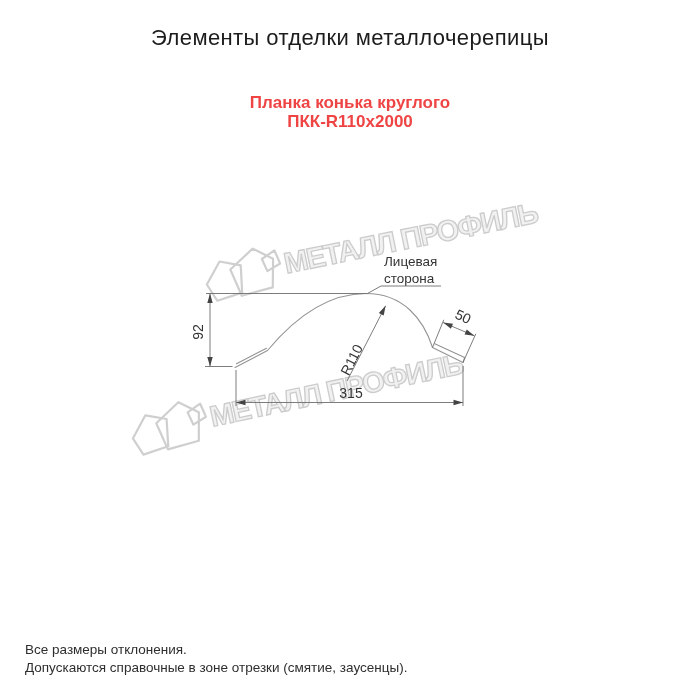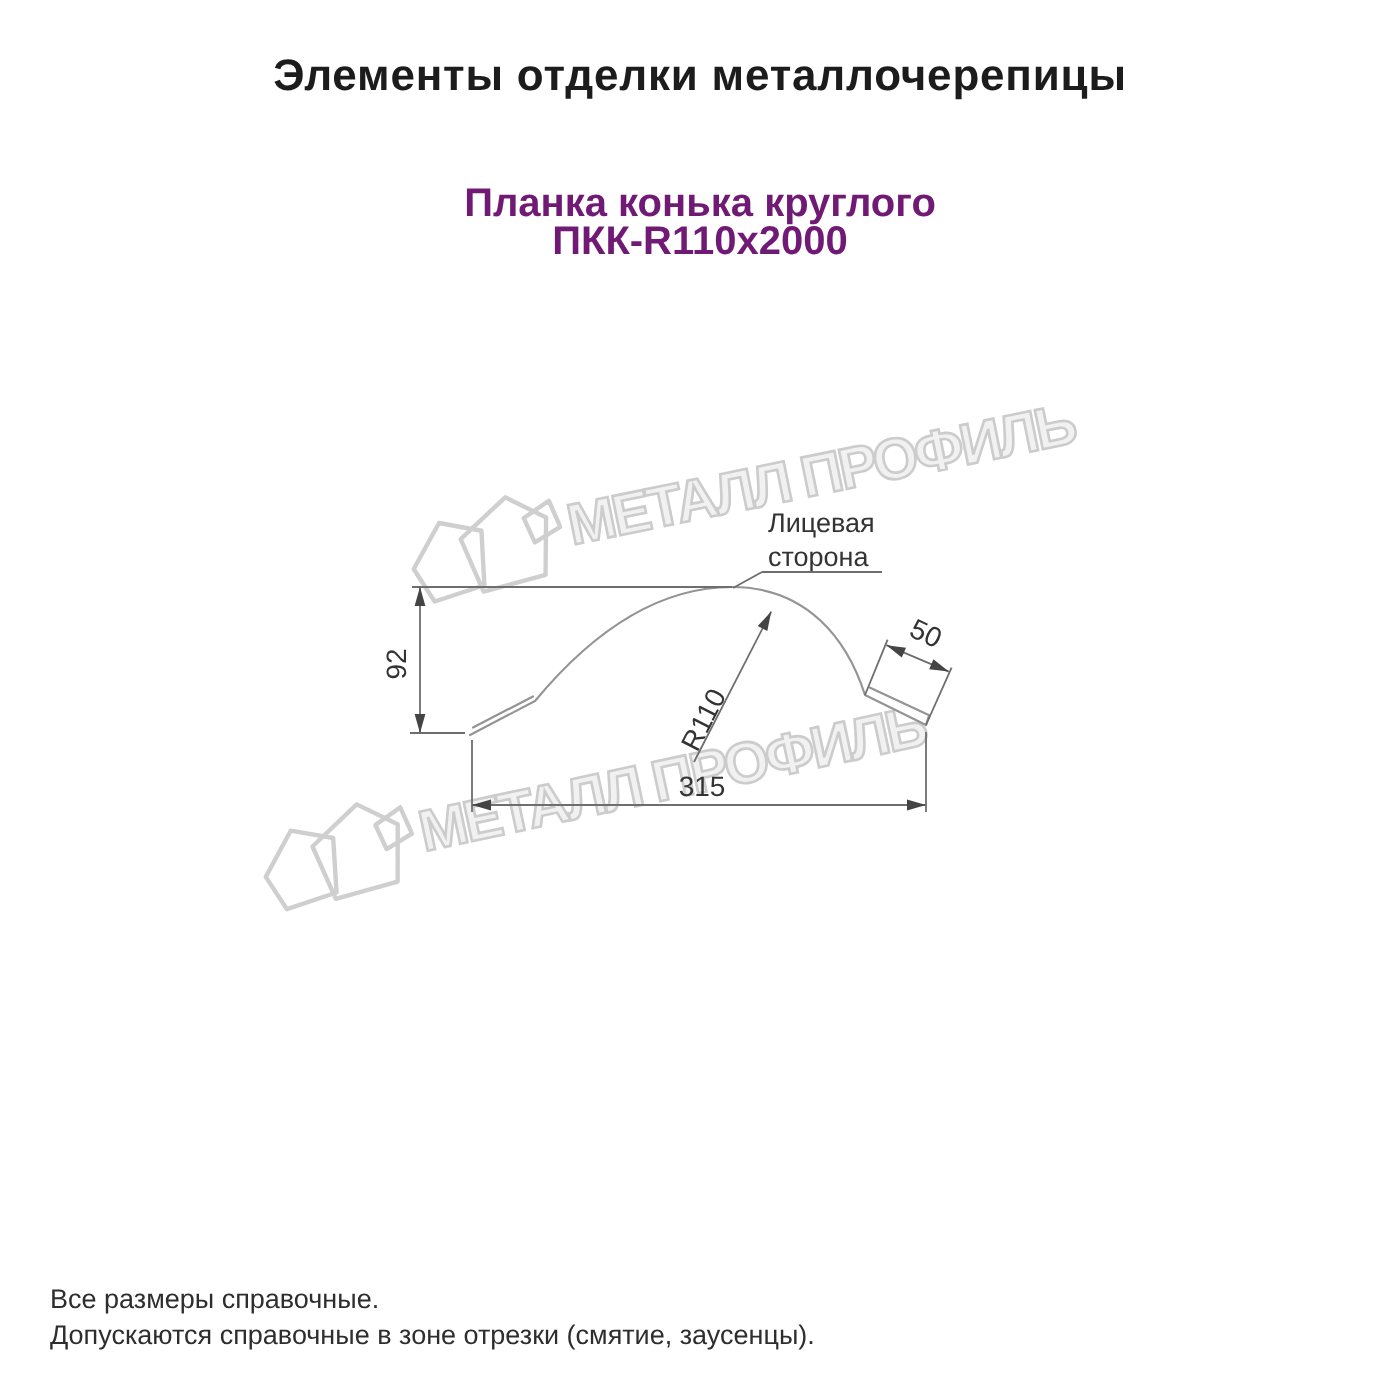--- a/index.html
+++ b/index.html
@@ -2,25 +2,25 @@
 <html><head>
 <meta charset="utf-8">
 <style>
   html,body{margin:0;padding:0;background:#ffffff;}
   .page{
     position:relative;width:700px;height:700px;background:#ffffff;overflow:hidden;
     font-family:"Liberation Sans",sans-serif;color:#1f1f1f;
   }
   .title{
     position:absolute;top:25px;left:0;width:100%;text-align:center;
-    font-size:22px;font-weight:bold;letter-spacing:.4px;color:#1c1c1c;
+    font-size:22px;font-weight:normal;letter-spacing:.4px;color:#1c1c1c;
   }
   .subtitle{
     position:absolute;top:93px;left:0;width:100%;text-align:center;
-    font-size:20px;font-weight:bold;line-height:19px;color:#701a75;
+    font-size:17px;font-weight:bold;line-height:19px;color:#ef4444;
   }
   .footer{
     position:absolute;left:25px;top:641px;font-size:13.5px;line-height:18px;color:#2e2e2e;
   }
   .watermark{
     position:absolute;display:flex;align-items:center;gap:3px;height:58px;
     transform-origin:0 50%;pointer-events:none;z-index:1;
   }
   .wm-top{left:199px;top:252px;transform:rotate(-11.5deg);}
   .wm-bottom{left:125px;top:406px;transform:rotate(-12deg);}
@@ -109,17 +109,17 @@
 
     <g>
       <text class="label-text" x="384" y="266">Лицевая</text>
       <text class="label-text" x="384" y="283">сторона</text>
       <line class="dim-line" x1="381" y1="286" x2="441" y2="286"></line>
       <line class="dim-line" x1="381" y1="286" x2="366.5" y2="294"></line>
     </g>
   </svg>
 
   <div class="footer">
-    <div>Все размеры справочные.</div>
+    <div>Все размеры отклонения.</div>
     <div>Допускаются справочные в зоне отрезки (смятие, заусенцы).</div>
   </div>
 
 </div>
 
 </body></html>

